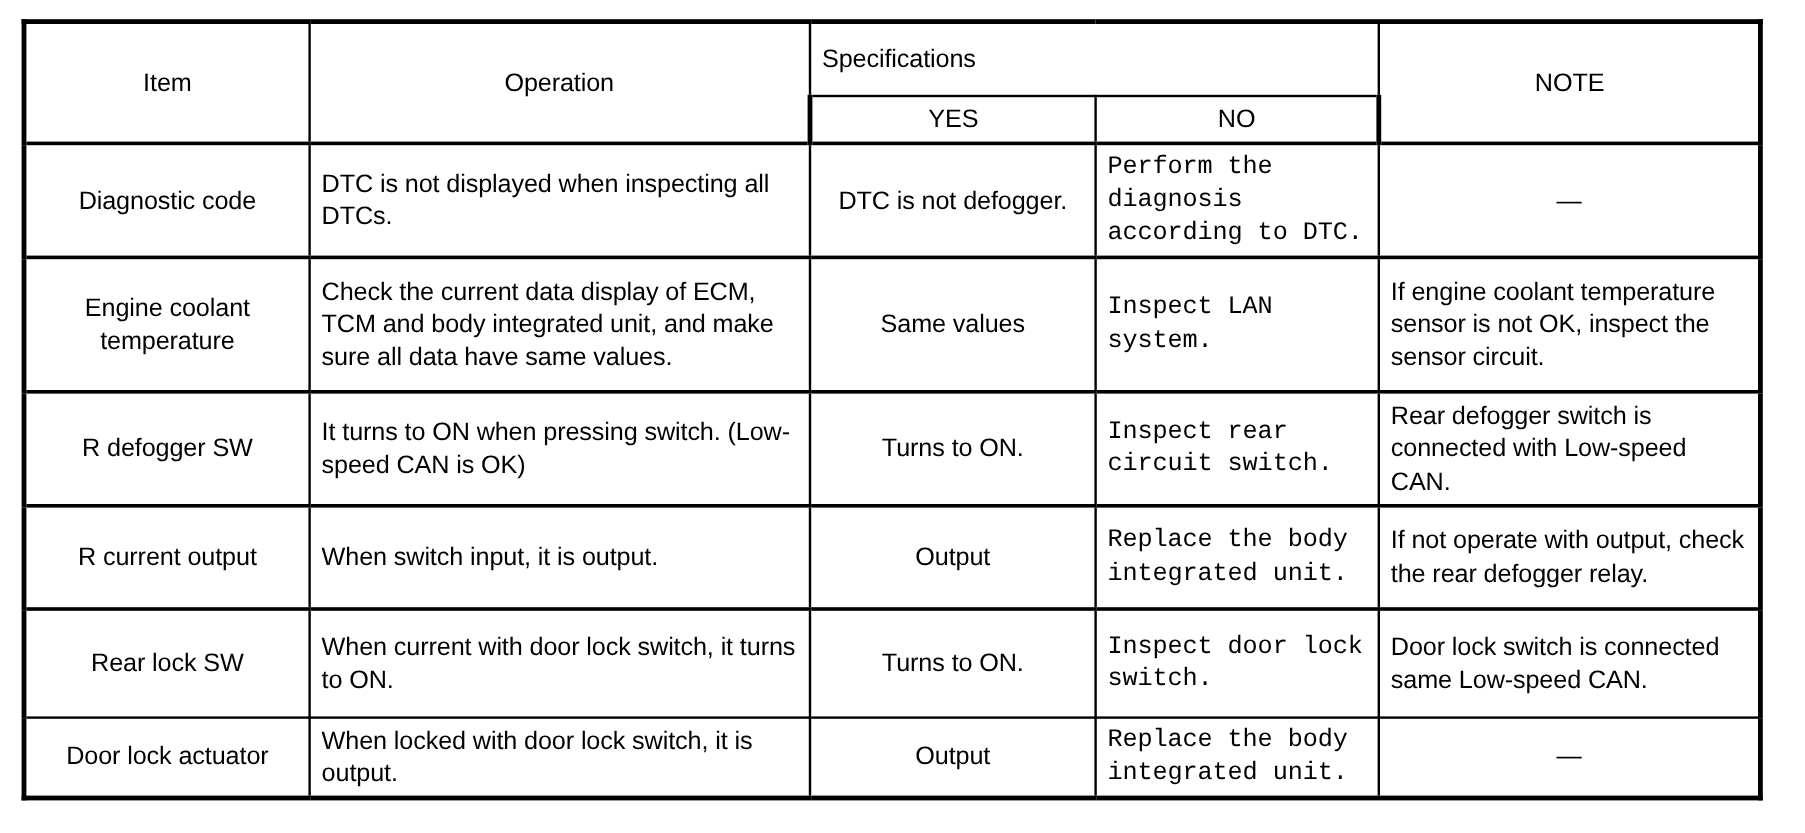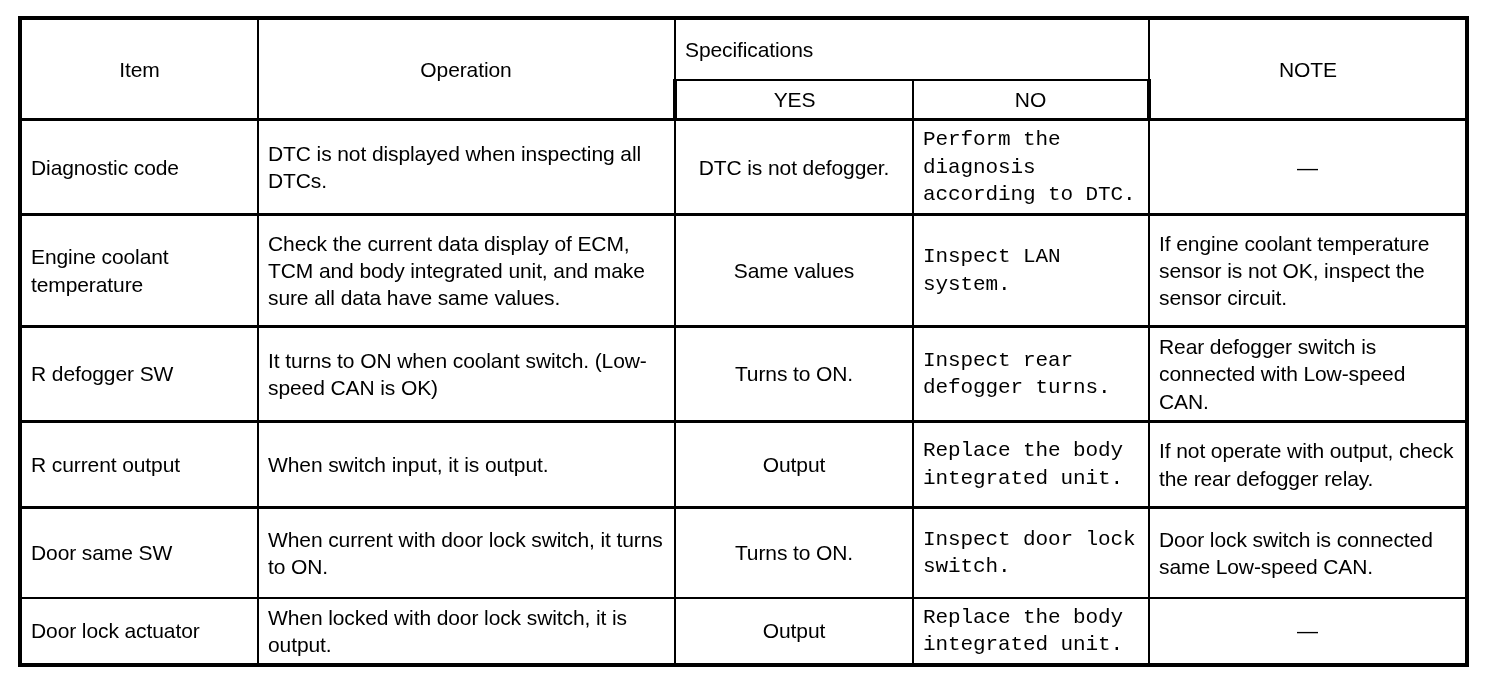--- a/index.html
+++ b/index.html
@@ -77,21 +77,21 @@
   .hd {
     text-align: center;
   }
   .hd-spec {
     text-align: left;
     border-bottom: 2px solid #000000;
   }
 
   .r-head-tall { height: 62px; }
 
-  td.item-cell      { text-align: left; }
+  td.item-cell      { text-align: center; }
   td.operation-cell { text-align: left; }
   td.yes-cell       { text-align: center; }
   td.no-cell        { text-align: left; font-family: Liberation Mono, monospace; }
   td.note-cell      { text-align: left; }
   td.note-cell.dash { text-align: center; }
 
   .row-h1 { height: 86px; }
   .row-h2 { height: 112px; }
   .row-h3 { height: 90px; }
   .row-h4 { height: 86px; }
@@ -138,36 +138,36 @@
       <tr class="row-h2 sep-top">
         <td class="item-cell">Engine coolant temperature</td>
         <td class="operation-cell">Check the current data display of ECM, TCM and body integrated unit, and make sure all data have same values.</td>
         <td class="yes-cell">Same values</td>
         <td class="no-cell">Inspect LAN system.</td>
         <td class="note-cell">If engine coolant temperature sensor is not OK, inspect the sensor circuit.</td>
       </tr>
 
       <tr class="row-h3 sep-top">
         <td class="item-cell">R defogger SW</td>
-        <td class="operation-cell">It turns to ON when coolant switch. (Low-speed CAN is OK)</td>
+        <td class="operation-cell">It turns to ON when pressing switch. (Low-speed CAN is OK)</td>
         <td class="yes-cell">Turns to ON.</td>
-        <td class="no-cell">Inspect rear defogger turns.</td>
+        <td class="no-cell">Inspect rear circuit switch.</td>
         <td class="note-cell">Rear defogger switch is connected with Low-speed CAN.</td>
       </tr>
 
       <tr class="row-h4 sep-top">
         <td class="item-cell">R current output</td>
         <td class="operation-cell">When switch input, it is output.</td>
         <td class="yes-cell">Output</td>
         <td class="no-cell">Replace the body integrated unit.</td>
         <td class="note-cell">If not operate with output, check the rear defogger relay.</td>
       </tr>
 
       <tr class="row-h5 sep-top">
-        <td class="item-cell">Door same SW</td>
+        <td class="item-cell">Rear lock SW</td>
         <td class="operation-cell">When current with door lock switch, it turns to ON.</td>
         <td class="yes-cell">Turns to ON.</td>
         <td class="no-cell">Inspect door lock switch.</td>
         <td class="note-cell">Door lock switch is connected same Low-speed CAN.</td>
       </tr>
 
       <tr class="row-h6">
         <td class="item-cell">Door lock actuator</td>
         <td class="operation-cell">When locked with door lock switch, it is output.</td>
         <td class="yes-cell">Output</td>

